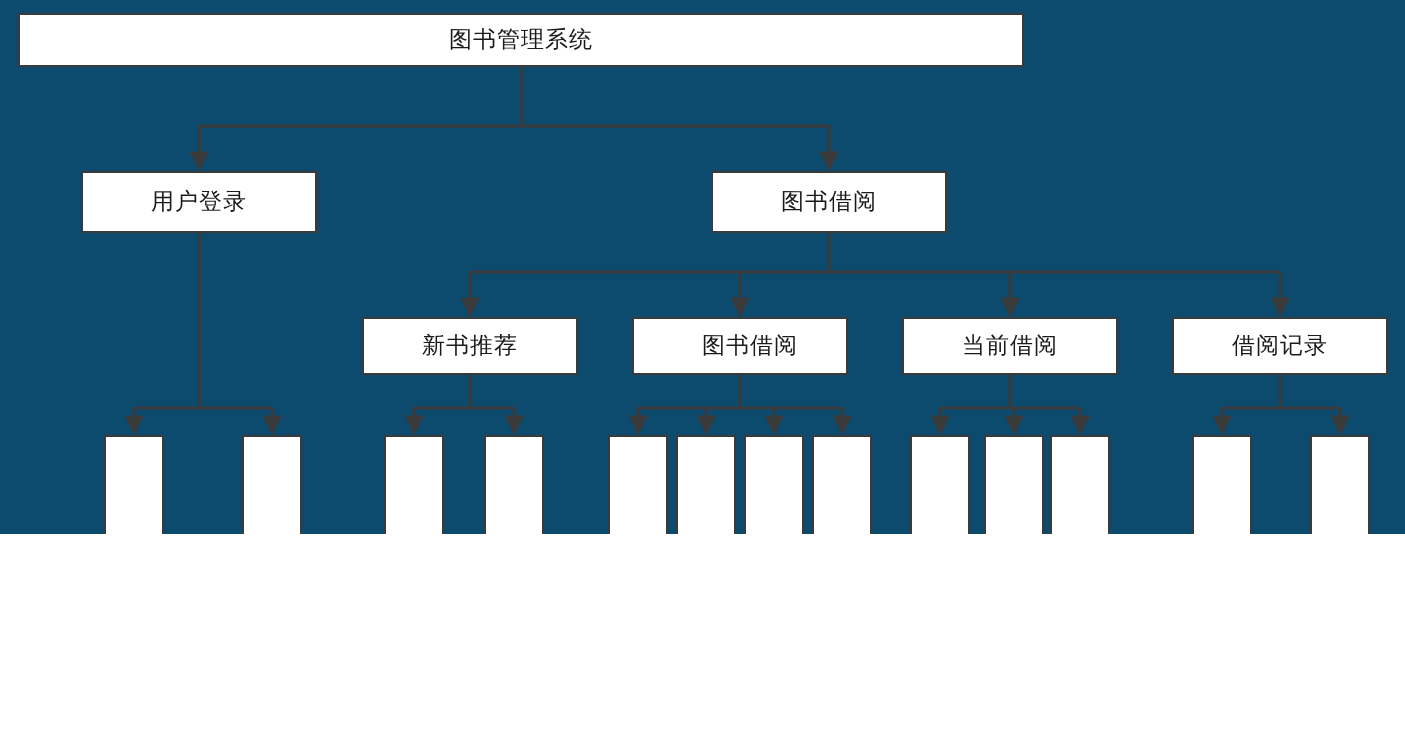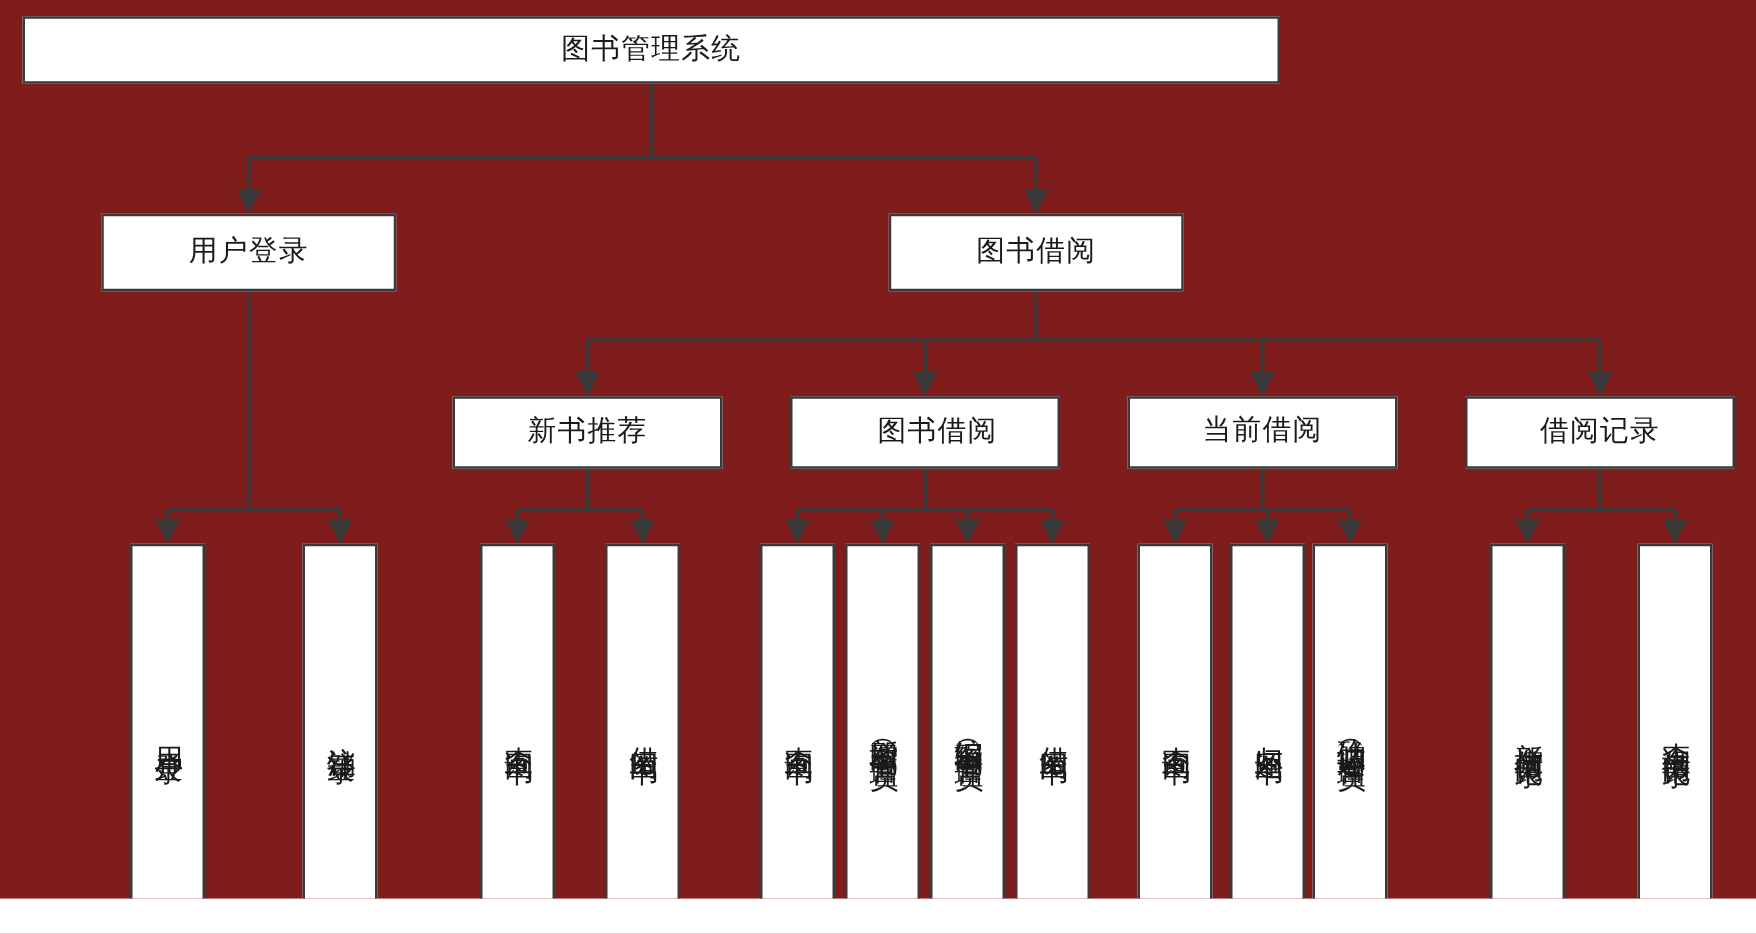--- a/index.html
+++ b/index.html
@@ -7,22 +7,22 @@
     margin: 0;
     padding: 0;
     background: #ffffff;
   }
   body {
     font-family: "DejaVu Sans", "Liberation Sans", sans-serif;
   }
   #canvas {
     position: relative;
     width: 1405px;
-    height: 719px;
-    background: #7f1d1d;
+    height: 534px;
+    background: #0c4a6e;
     overflow: hidden;
   }
   #edges {
     position: absolute;
     left: 0;
     top: 0;
     width: 1405px;
     height: 747px;
     pointer-events: none;
   }
@@ -124,21 +124,21 @@
       </div>
       <div class="node horiz" style="left: 711px; top: 171px; width: 236px; height: 62px;">
         <span class="">图书借阅</span>
       </div>
       <div class="node horiz" style="left: 362px; top: 317px; width: 216px; height: 58px; justify-content: center;">
         <span class="">新书推荐</span>
       </div>
       <div class="node horiz" style="left: 632px; top: 317px; width: 216px; height: 58px; padding-left: 20px;">
         <span class="">图书借阅</span>
       </div>
-      <div class="node horiz" style="left: 902px; top: 317px; width: 216px; height: 58px; font-family: Liberation Mono, monospace;">
+      <div class="node horiz" style="left: 902px; top: 317px; width: 216px; height: 58px;">
         <span class="">当前借阅</span>
       </div>
       <div class="node horiz" style="left: 1172px; top: 317px; width: 216px; height: 58px;">
         <span class="">借阅记录</span>
       </div>
       <div class="node vert" style="left: 104px; top: 435px; width: 60px; height: 300px;">
         <span class="vtext">用户登录</span>
       </div>
       <div class="node vert" style="left: 242px; top: 435px; width: 60px; height: 300px;">
         <span class="vtext">注销登录</span>

